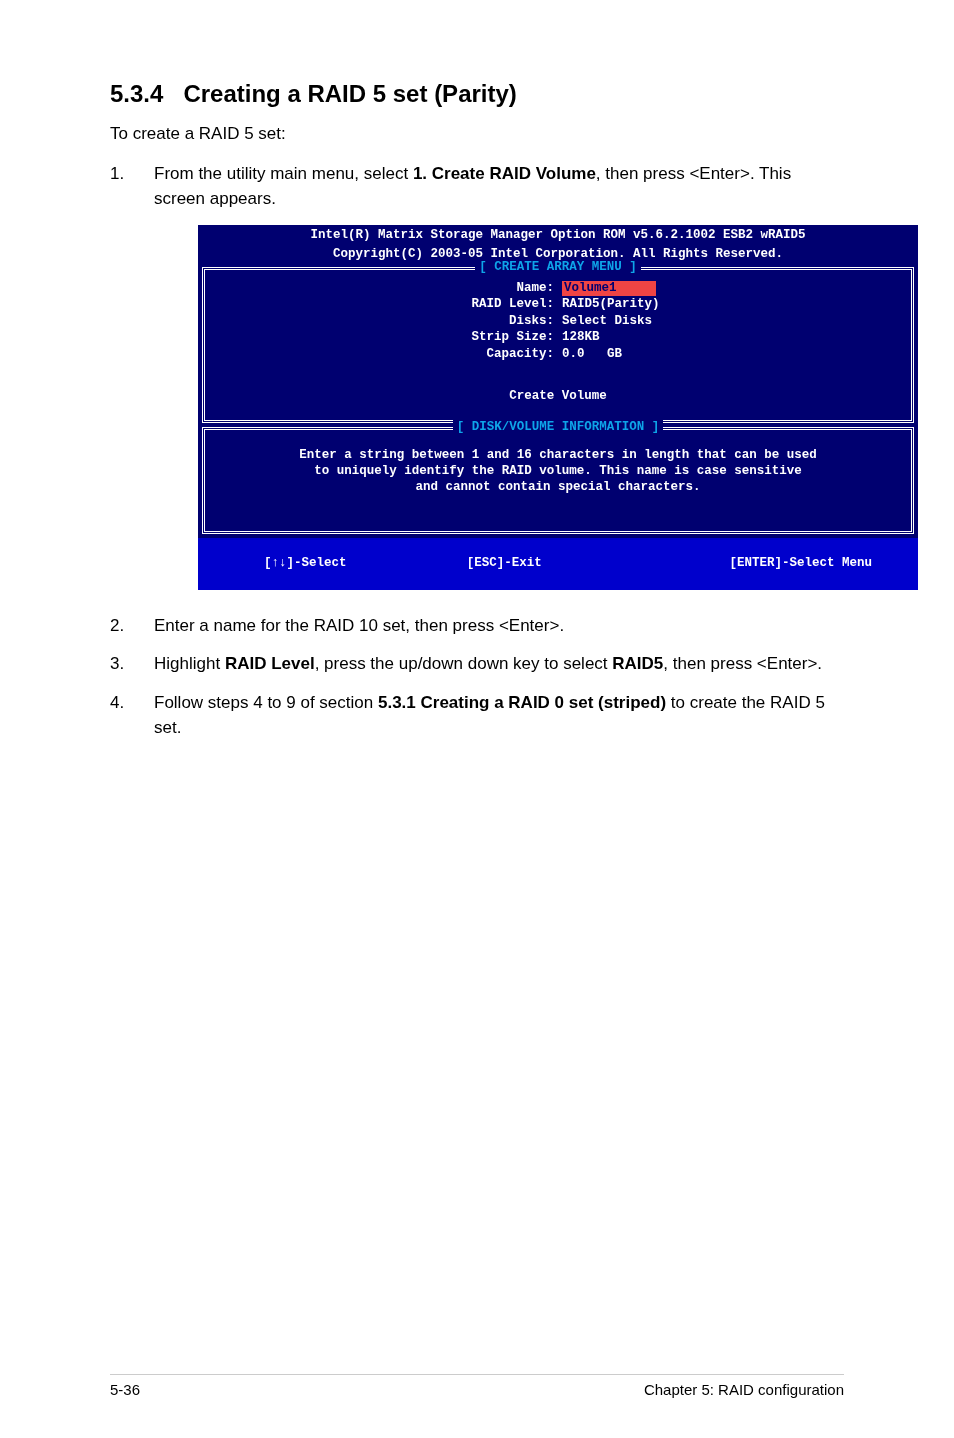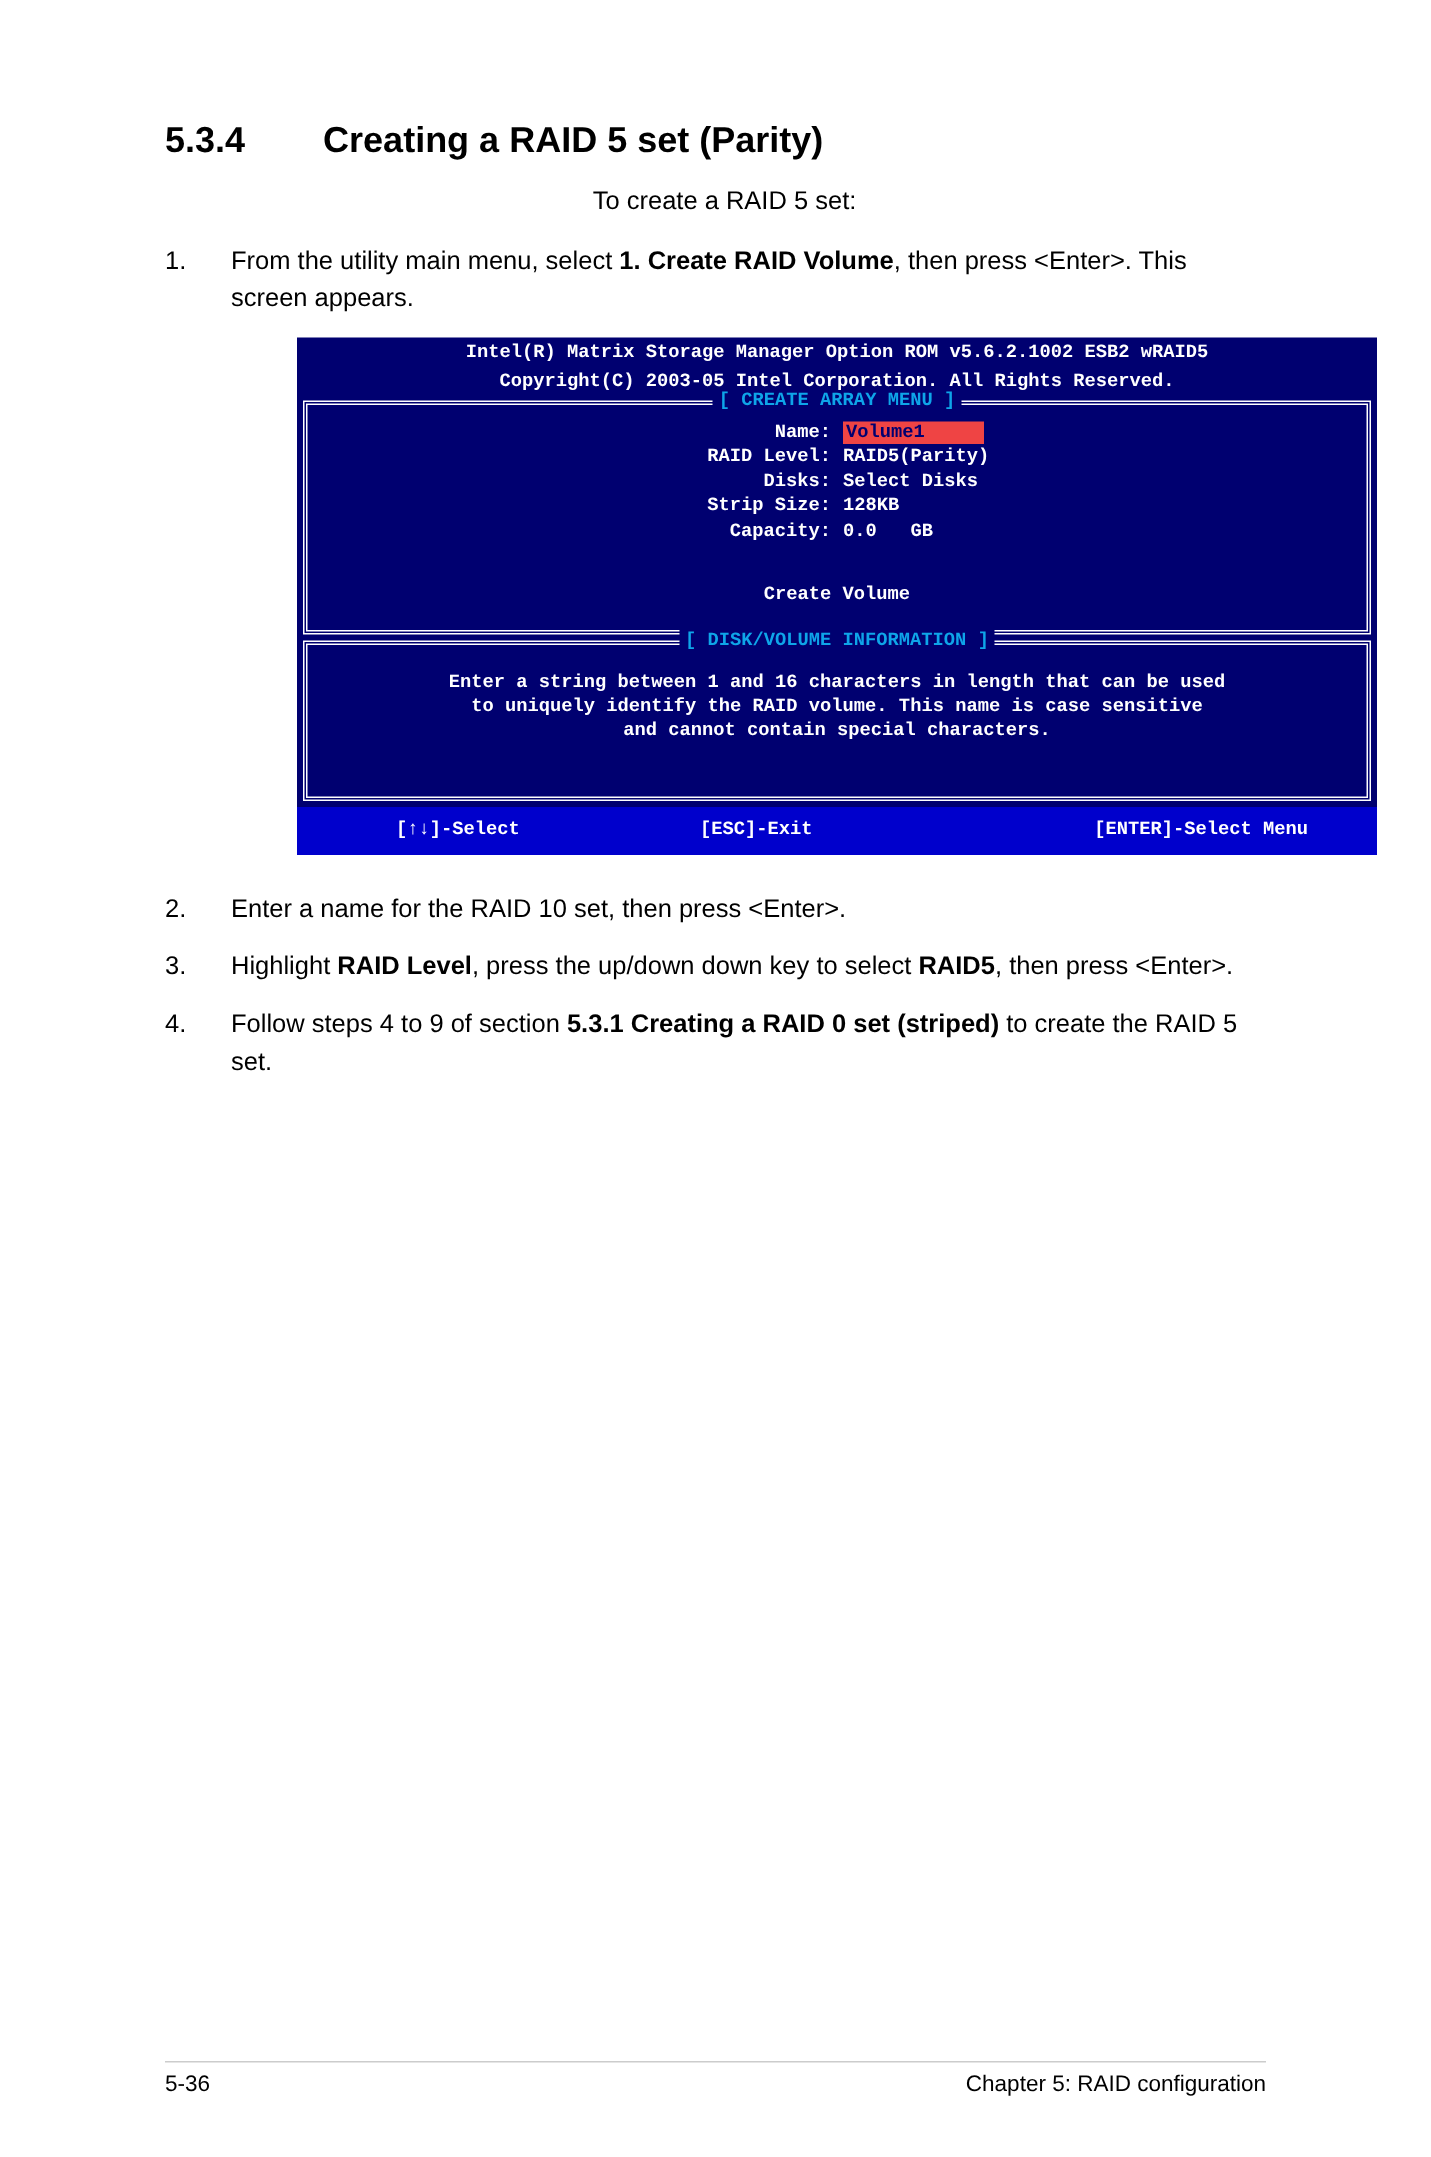--- a/index.html
+++ b/index.html
@@ -16,26 +16,25 @@
     box-sizing: border-box;
     position: relative;
   }
   h2.section-heading {
     font-size: 24px;
     font-weight: bold;
     margin: 0 0 16px 0;
   }
   h2.section-heading .num {
     display: inline-block;
-    margin-right: 52px;
+    margin-right: 20px;
   }
   p.intro {
     font-size: 17px;
-    margin: 0 0 18px 12px;
-    text-align: center;
+    margin: 0 0 18px 0;
   }
   ol.steps {
     list-style: none;
     padding: 0;
     margin: 0;
     counter-reset: step;
     font-size: 17px;
   }
   ol.steps > li {
     position: relative;
@@ -112,21 +111,21 @@
     margin-top: 26px;
   }
   .bios .info-text {
     text-align: center;
     padding: 8px 6px 20px 6px;
     white-space: normal;
   }
   .bios .footer {
     background: #0000cc;
     color: #fff;
-    padding: 8px 6px;
+    padding: 18px 6px;
     display: flex;
     font-weight: bold;
     justify-content: center;
   }
   .bios .footer span { flex: 1; text-align: left; }
   .bios .footer .mid { text-align: left; flex: 1; }
   .bios .footer .right { text-align: right; flex: 1; }
 
   .page-footer {
     position: absolute;

